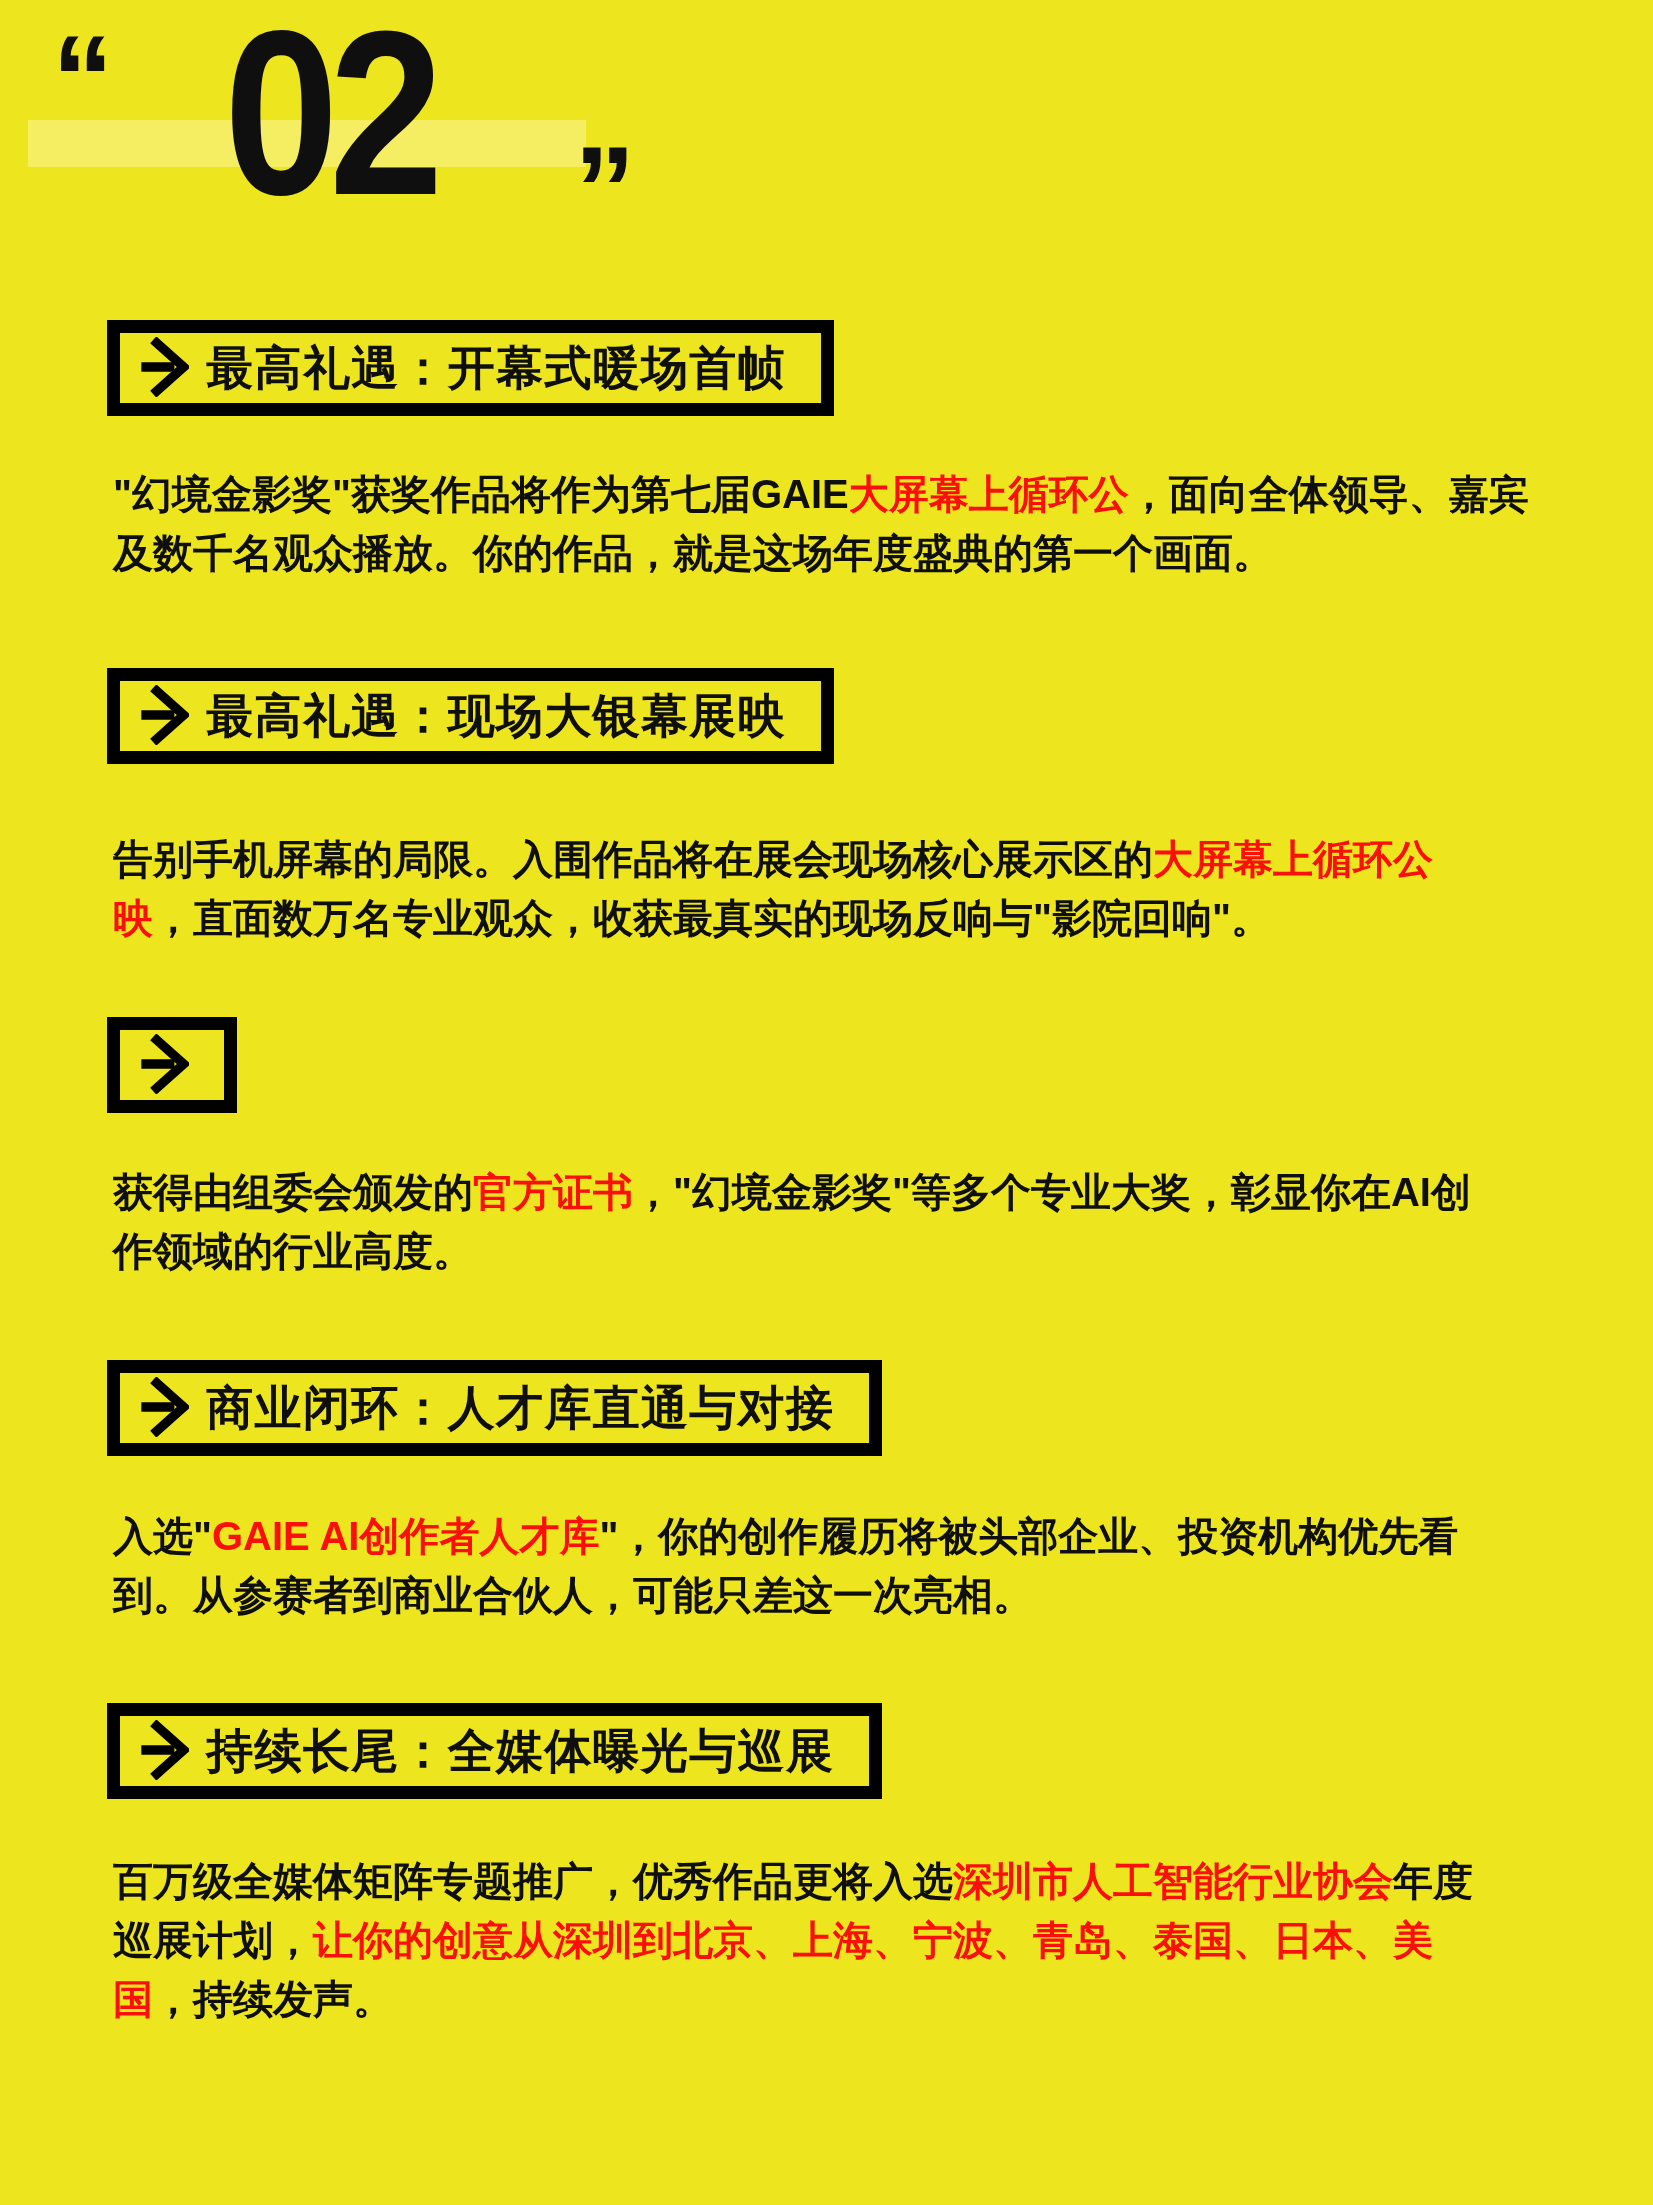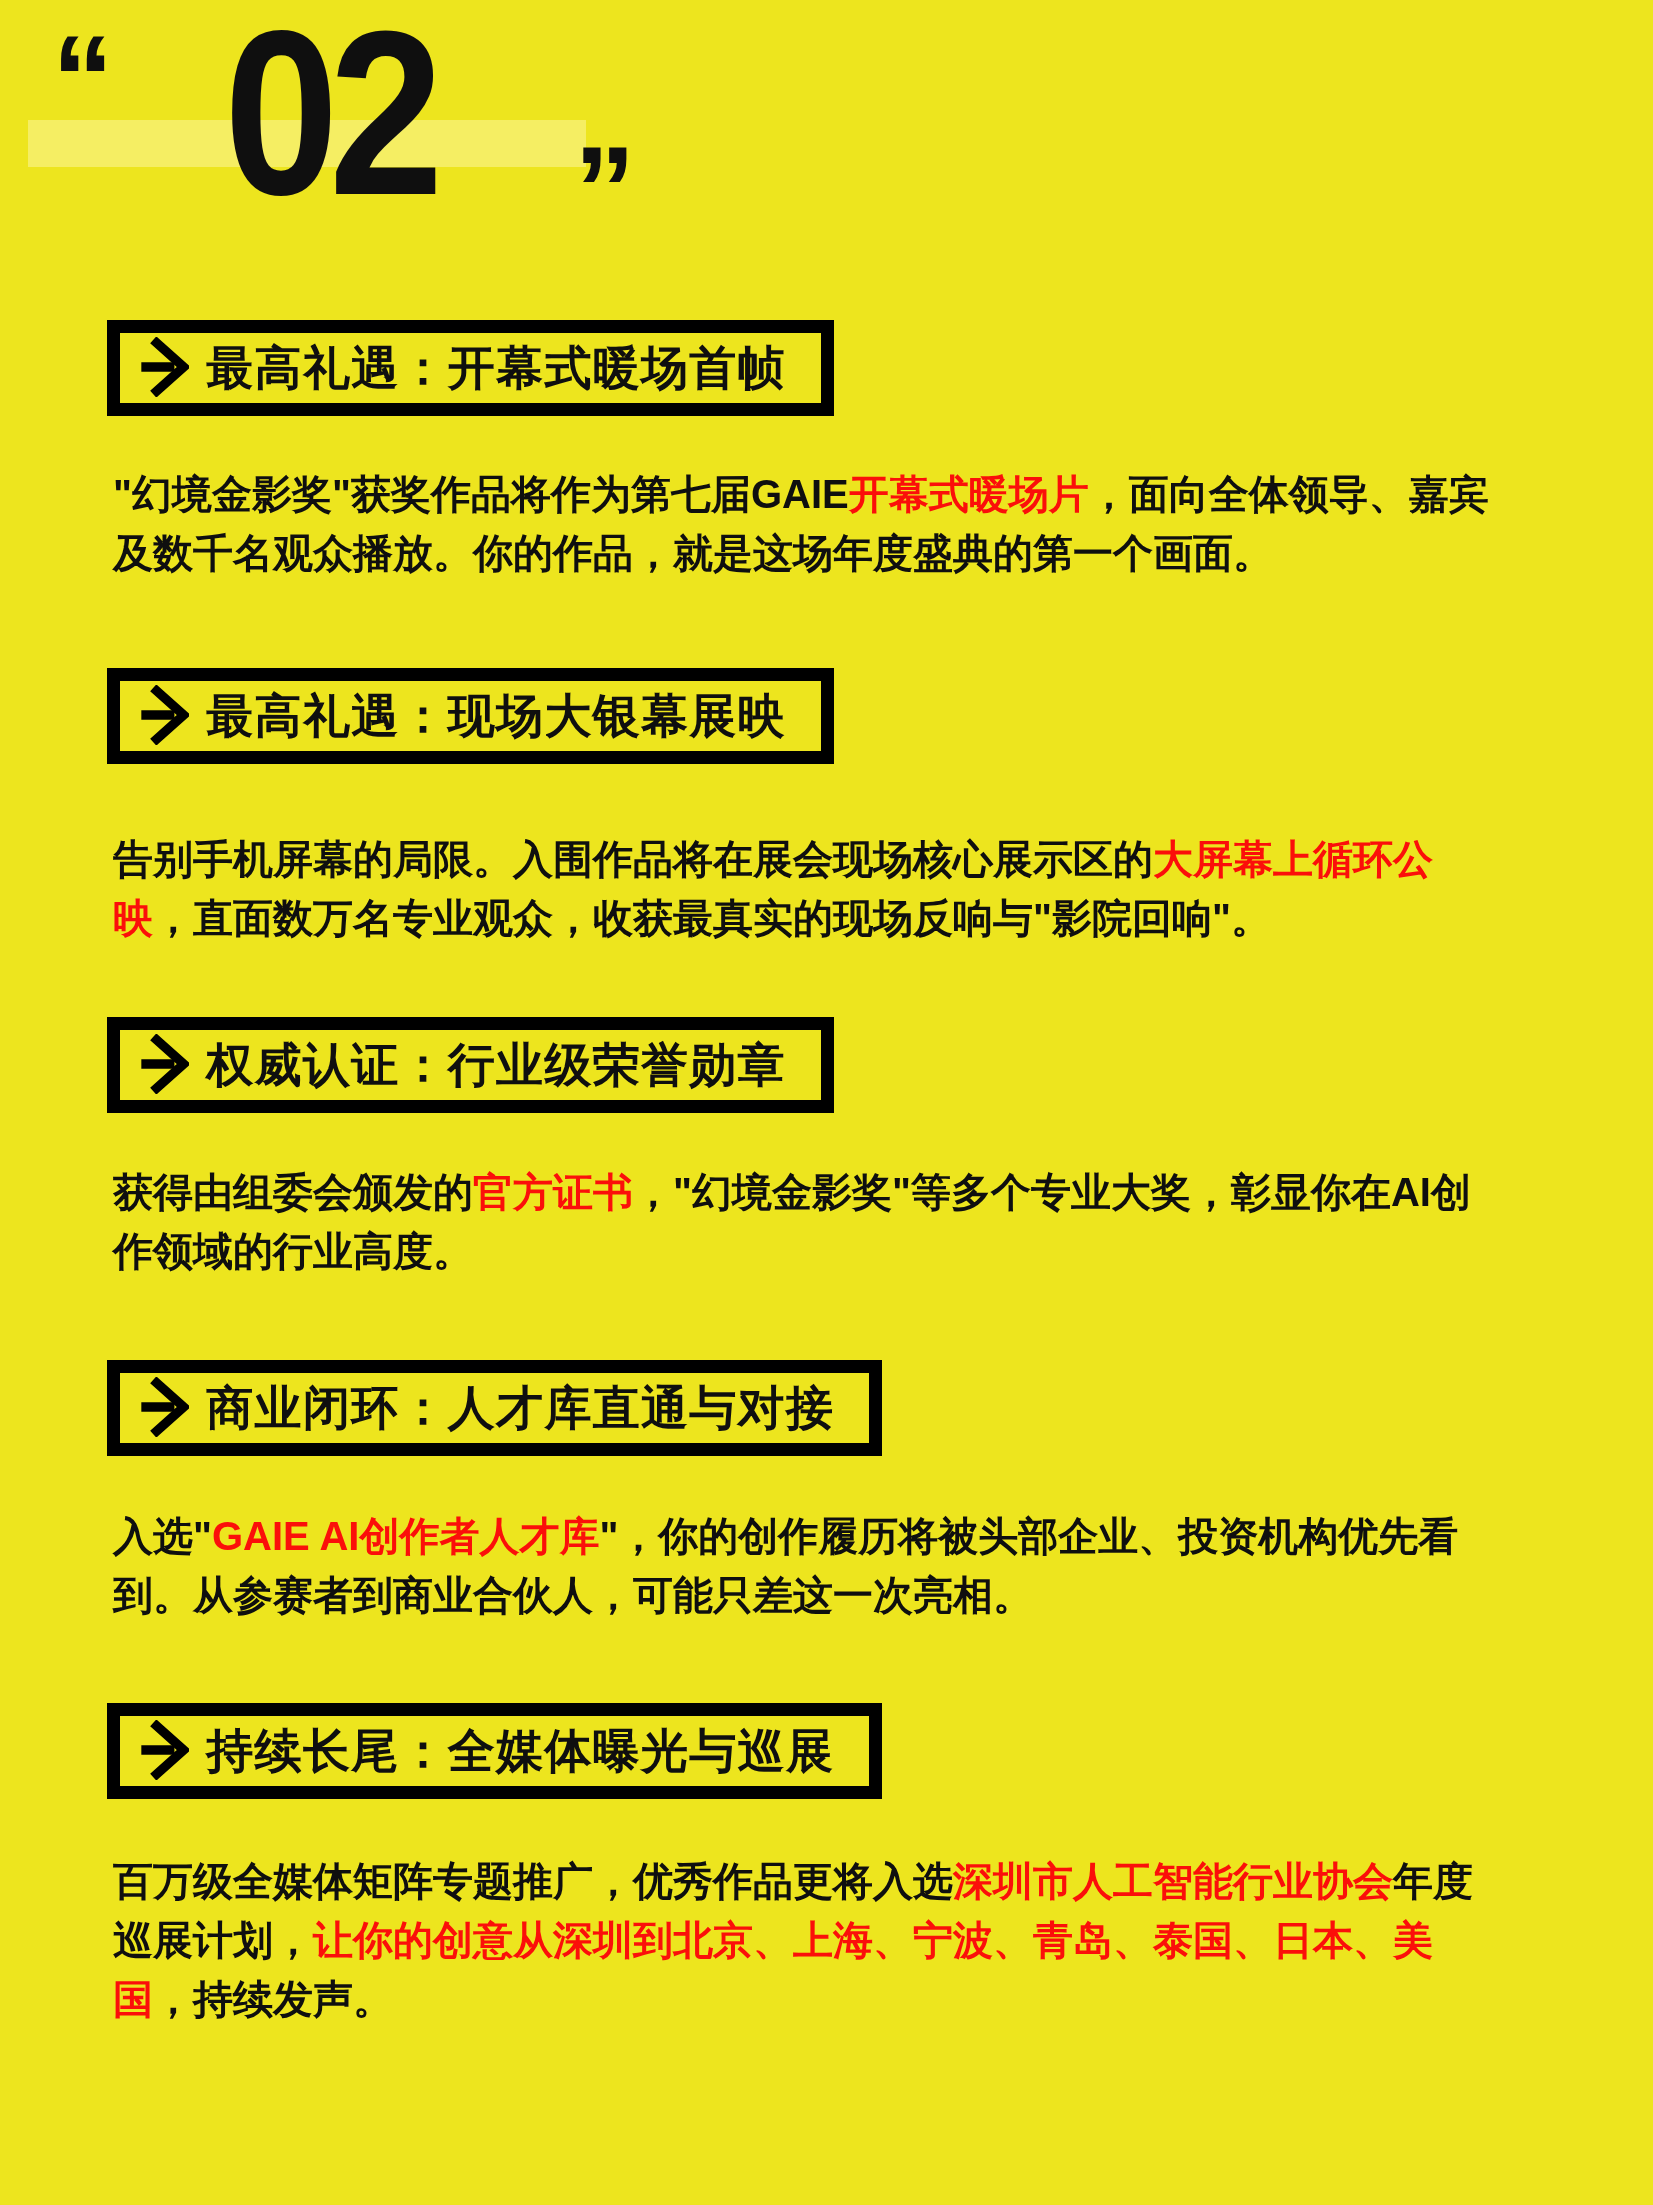--- a/index.html
+++ b/index.html
@@ -68,21 +68,21 @@
     <div class="hbox">
       <span class="arrow-icon">
         <svg width="49" height="60" viewBox="0 0 37 45">
             <polyline points="10,2 33,22.5 10,43" fill="none" stroke="#000" stroke-width="7"></polyline>
             <line x1="1" y1="22.5" x2="26" y2="22.5" stroke="#000" stroke-width="7"></line>
           </svg>
       </span>
       <span class="ht">最高礼遇：开幕式暖场首帧</span>
     </div>
   </div>
-  <div class="body b1"><span>"幻境金影奖"获奖作品将作为第七届GAIE</span><span class="red">开幕式暖场片</span><span>，面向全体领导、嘉宾
+  <div class="body b1"><span>"幻境金影奖"获奖作品将作为第七届GAIE</span><span class="red">大屏幕上循环公</span><span>，面向全体领导、嘉宾
 及数千名观众播放。你的作品，就是这场年度盛典的第一个画面。</span></div>
 
   <div class="section s2">
     <div class="hbox">
       <span class="arrow-icon">
         <svg width="49" height="60" viewBox="0 0 37 45">
             <polyline points="10,2 33,22.5 10,43" fill="none" stroke="#000" stroke-width="7"></polyline>
             <line x1="1" y1="22.5" x2="26" y2="22.5" stroke="#000" stroke-width="7"></line>
           </svg>
       </span>
@@ -93,21 +93,20 @@
 映</span><span>，直面数万名专业观众，收获最真实的现场反响与"影院回响"。</span></div>
 
   <div class="section s3">
     <div class="hbox">
       <span class="arrow-icon">
         <svg width="49" height="60" viewBox="0 0 37 45">
             <polyline points="10,2 33,22.5 10,43" fill="none" stroke="#000" stroke-width="7"></polyline>
             <line x1="1" y1="22.5" x2="26" y2="22.5" stroke="#000" stroke-width="7"></line>
           </svg>
       </span>
-      <span class="ht">权威认证：行业级荣誉勋章</span>
     </div>
   </div>
   <div class="body b3"><span>获得由组委会颁发的</span><span class="red">官方证书</span><span>，"幻境金影奖"等多个专业大奖，彰显你在AI创
 作领域的行业高度。</span></div>
 
   <div class="section s4">
     <div class="hbox">
       <span class="arrow-icon">
         <svg width="49" height="60" viewBox="0 0 37 45">
             <polyline points="10,2 33,22.5 10,43" fill="none" stroke="#000" stroke-width="7"></polyline>

